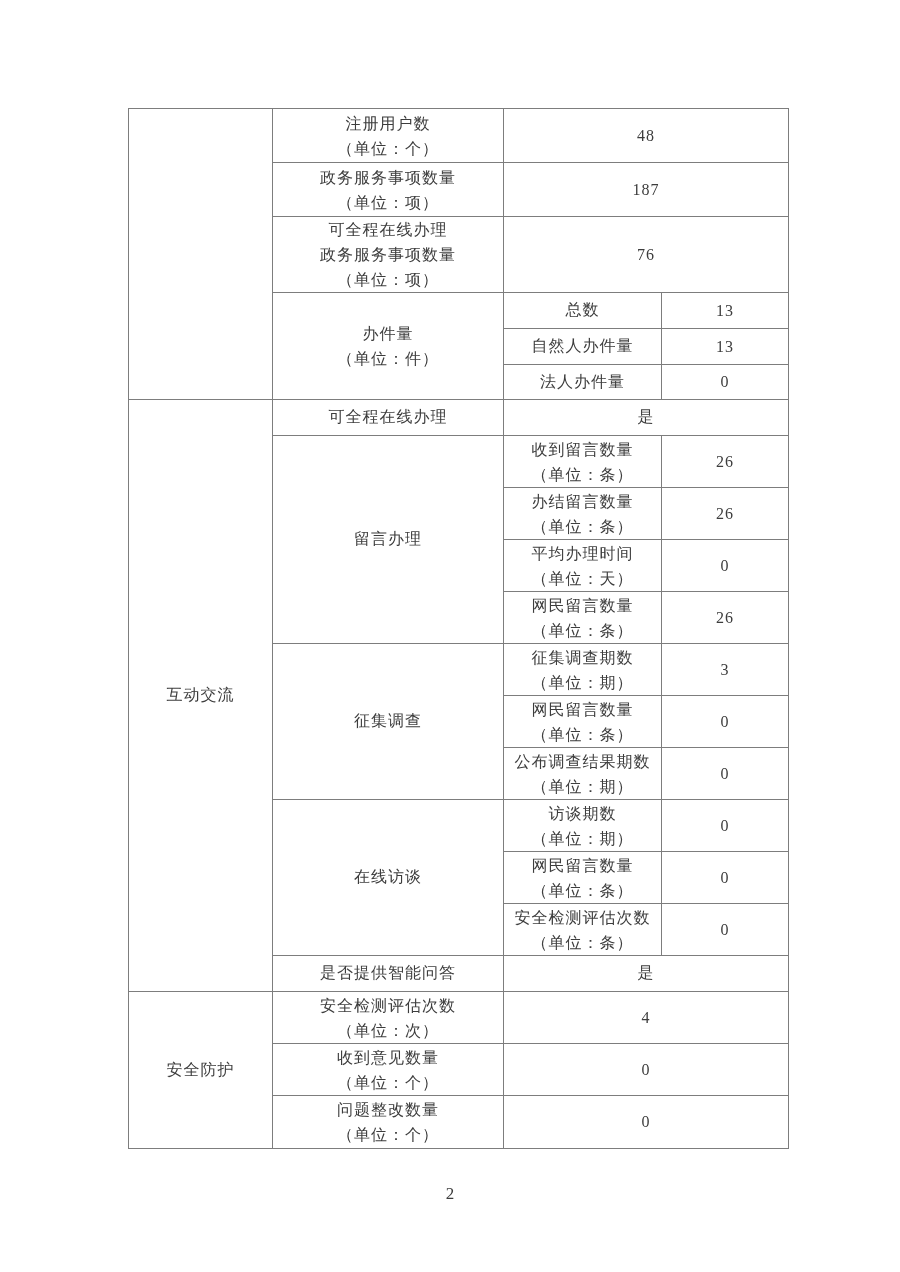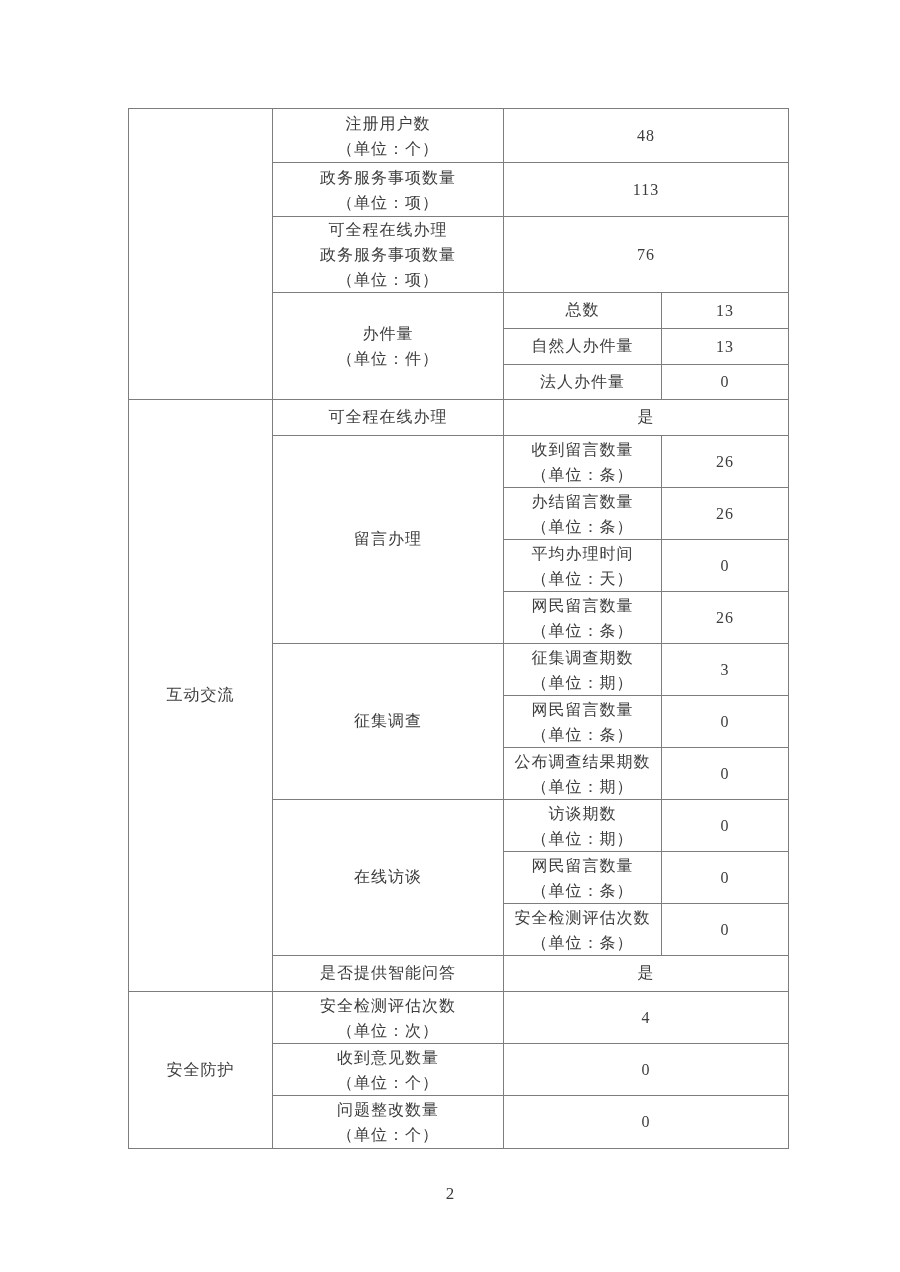--- a/index.html
+++ b/index.html
@@ -71,21 +71,21 @@
         <span class="line">注册用户数</span>
         <span class="line">（单位：个）</span>
       </td>
       <td colspan="2" class="num">48</td>
     </tr>
     <tr class="h54">
       <td>
         <span class="line">政务服务事项数量</span>
         <span class="line">（单位：项）</span>
       </td>
-      <td colspan="2" class="num">113</td>
+      <td colspan="2" class="num">187</td>
     </tr>
     <tr class="h74">
       <td>
         <span class="line">可全程在线办理</span>
         <span class="line">政务服务事项数量</span>
         <span class="line">（单位：项）</span>
       </td>
       <td colspan="2" class="num">76</td>
     </tr>
     <tr class="h36">

